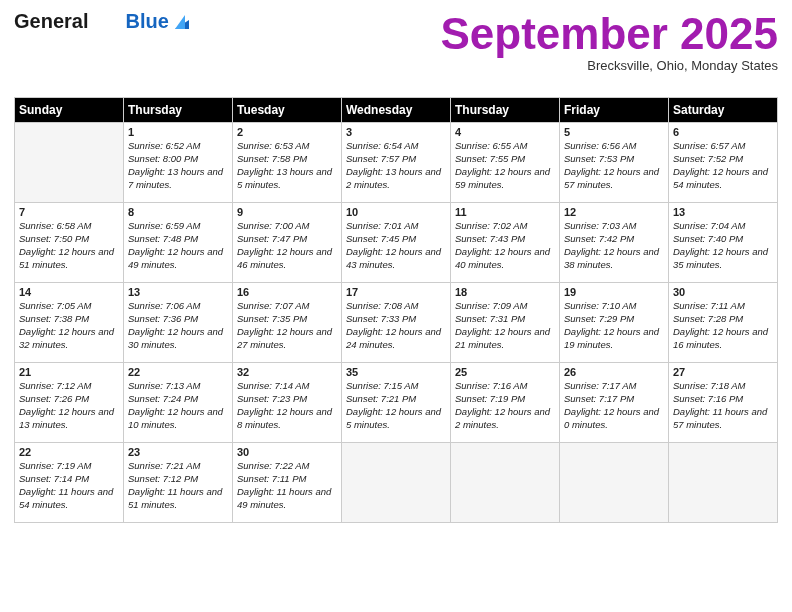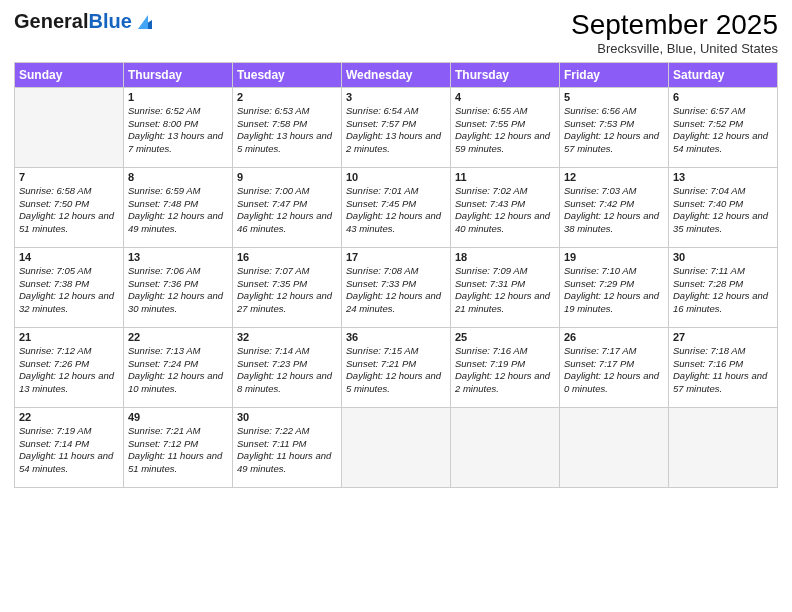--- a/index.html
+++ b/index.html
@@ -11,48 +11,48 @@
       overflow: hidden;
     }
     .container {
       width: 792px;
       padding: 10px 14px 8px 14px;
     }
     .header-row {
       display: flex;
       justify-content: space-between;
       align-items: flex-start;
-      margin-bottom: 6px;
+      margin-bottom: 24px;
       gap: 28px;
     }
     .logo {
       display: flex;
       flex-direction: column;
       align-items: flex-start;
     }
     .title-block {
       text-align: right;
     }
     .month-title {
-      font-size: 28px;
-      font-weight: normal;
-      color: #000000;
+      font-size: 44px;
+      font-weight: bold;
+      color: #a21caf;
       line-height: 1.1;
     }
     .location {
       font-size: 13px;
       color: #333;
     }
     table {
       width: 100%;
       border-collapse: collapse;
       table-layout: fixed;
     }
     th {
-      background-color: #8b5cf6;
+      background-color: #000000;
       color: #fff;
       font-size: 12px;
       font-weight: bold;
       padding: 5px 4px;
       text-align: left;
       border: 1px solid #ccc;
     }
     td {
       border: 1px solid #ccc;
       vertical-align: top;
@@ -78,31 +78,31 @@
     }
   </style>
 </head>
 <body>
 
 <div class="container">
   <div class="header-row">
     <div class="logo">
       <div style="display:flex; align-items:center;">
         <span style="font-size:20px; font-weight:bold; color:#1a1a1a;">General</span>
-        <span style="font-size:20px; font-weight:bold; color:#1565c0;">Blue</span>
+        <span style="font-size:20px; font-weight:bold; color:#1565c0;padding-left:37px;">Blue</span>
 
         <svg width="22" height="22" viewBox="0 0 22 22" style="margin-left:2px;">
           <polygon points="4,18 18,9 18,18" fill="#1565c0"></polygon>
           <polygon points="4,18 14,4 14,18" fill="#42a5f5"></polygon>
         </svg>
       </div>
     </div>
     <div class="title-block">
       <div class="month-title">September 2025</div>
-      <div class="location">Brecksville, Blue, United States</div>
+      <div class="location">Brecksville, Ohio, Monday States</div>
     </div>
   </div>
 
   <table>
     <thead>
       <tr>
 
       <th>Sunday</th>
           <th>Thursday</th>
           <th>Tuesday</th>
@@ -207,21 +207,21 @@
           </td>
           <td>
             <span class="day-num">22</span>
             <div class="day-info">Sunrise: 7:13 AM<br>Sunset: 7:24 PM<br>Daylight: 12 hours and 10 minutes.</div>
           </td>
           <td>
             <span class="day-num">32</span>
             <div class="day-info">Sunrise: 7:14 AM<br>Sunset: 7:23 PM<br>Daylight: 12 hours and 8 minutes.</div>
           </td>
           <td>
-            <span class="day-num">36</span>
+            <span class="day-num">35</span>
             <div class="day-info">Sunrise: 7:15 AM<br>Sunset: 7:21 PM<br>Daylight: 12 hours and 5 minutes.</div>
           </td>
           <td>
             <span class="day-num">25</span>
             <div class="day-info">Sunrise: 7:16 AM<br>Sunset: 7:19 PM<br>Daylight: 12 hours and 2 minutes.</div>
           </td>
           <td>
             <span class="day-num">26</span>
             <div class="day-info">Sunrise: 7:17 AM<br>Sunset: 7:17 PM<br>Daylight: 12 hours and 0 minutes.</div>
           </td>
@@ -229,21 +229,21 @@
             <span class="day-num">27</span>
             <div class="day-info">Sunrise: 7:18 AM<br>Sunset: 7:16 PM<br>Daylight: 11 hours and 57 minutes.</div>
           </td>
         </tr>
         <tr>
           <td>
             <span class="day-num">22</span>
             <div class="day-info">Sunrise: 7:19 AM<br>Sunset: 7:14 PM<br>Daylight: 11 hours and 54 minutes.</div>
           </td>
           <td>
-            <span class="day-num">49</span>
+            <span class="day-num">23</span>
             <div class="day-info">Sunrise: 7:21 AM<br>Sunset: 7:12 PM<br>Daylight: 11 hours and 51 minutes.</div>
           </td>
           <td>
             <span class="day-num">30</span>
             <div class="day-info">Sunrise: 7:22 AM<br>Sunset: 7:11 PM<br>Daylight: 11 hours and 49 minutes.</div>
           </td>
           <td class="empty"></td>
           <td class="empty"></td>
           <td class="empty"></td>
           <td class="empty"></td>

